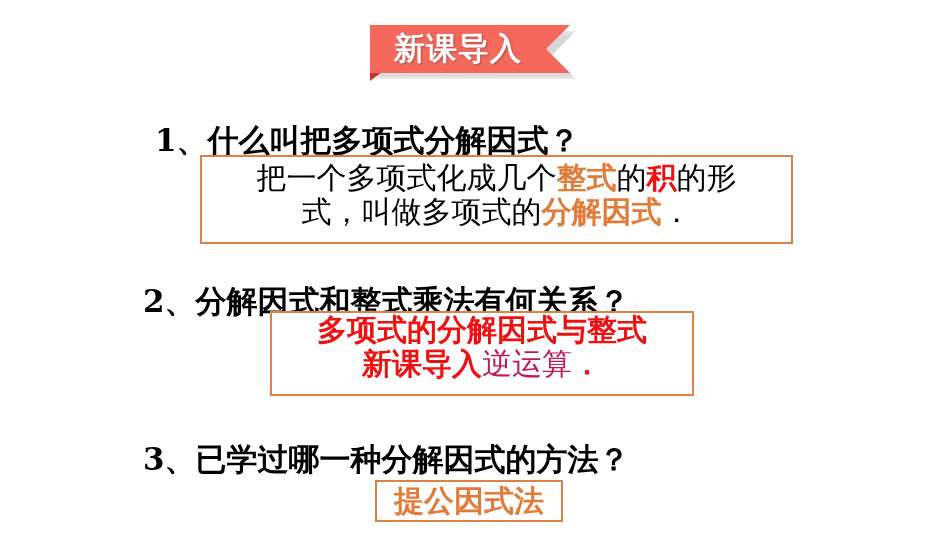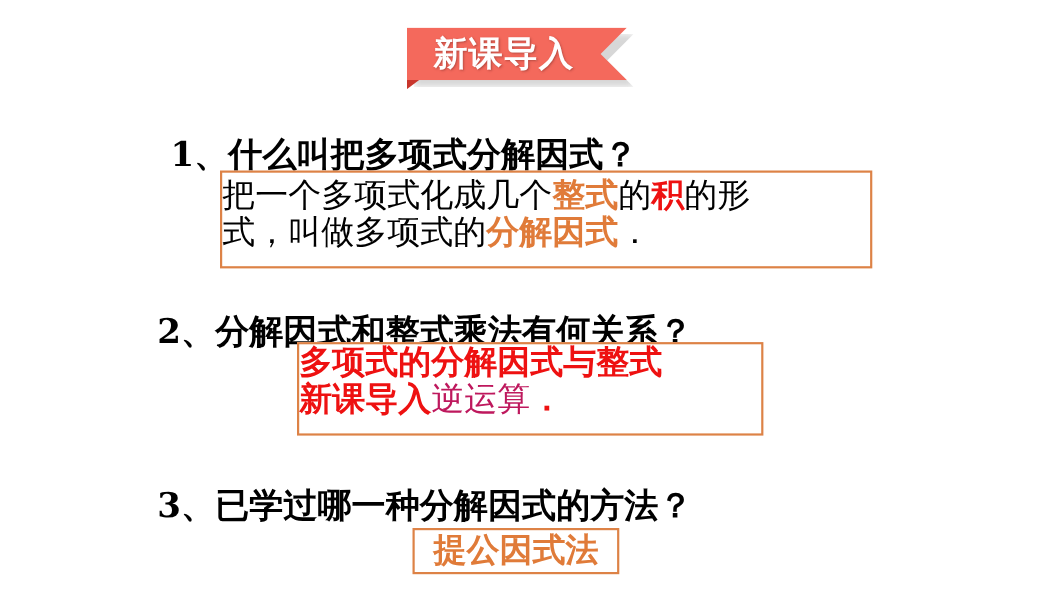--- a/index.html
+++ b/index.html
@@ -86,21 +86,21 @@
   #question-1 { left: 155px; top: 104px; }
   #question-2 { left: 143px; top: 265px; }
   #question-3 { left: 143px; top: 423px; }
 
   
   .answer-box {
     position: absolute;
     border: 2px solid #dd8246;
     box-sizing: border-box;
     background: #ffffff;
-    text-align: left;
+    text-align: center;
     font-family: "DejaVu Serif", "Liberation Serif", serif;
     line-height: 1.12;
     white-space: nowrap;
   }
   #answer-box-1 {
     left: 200px;
     top: 155px;
     width: 593px;
     height: 89px;
     font-size: 30px;

